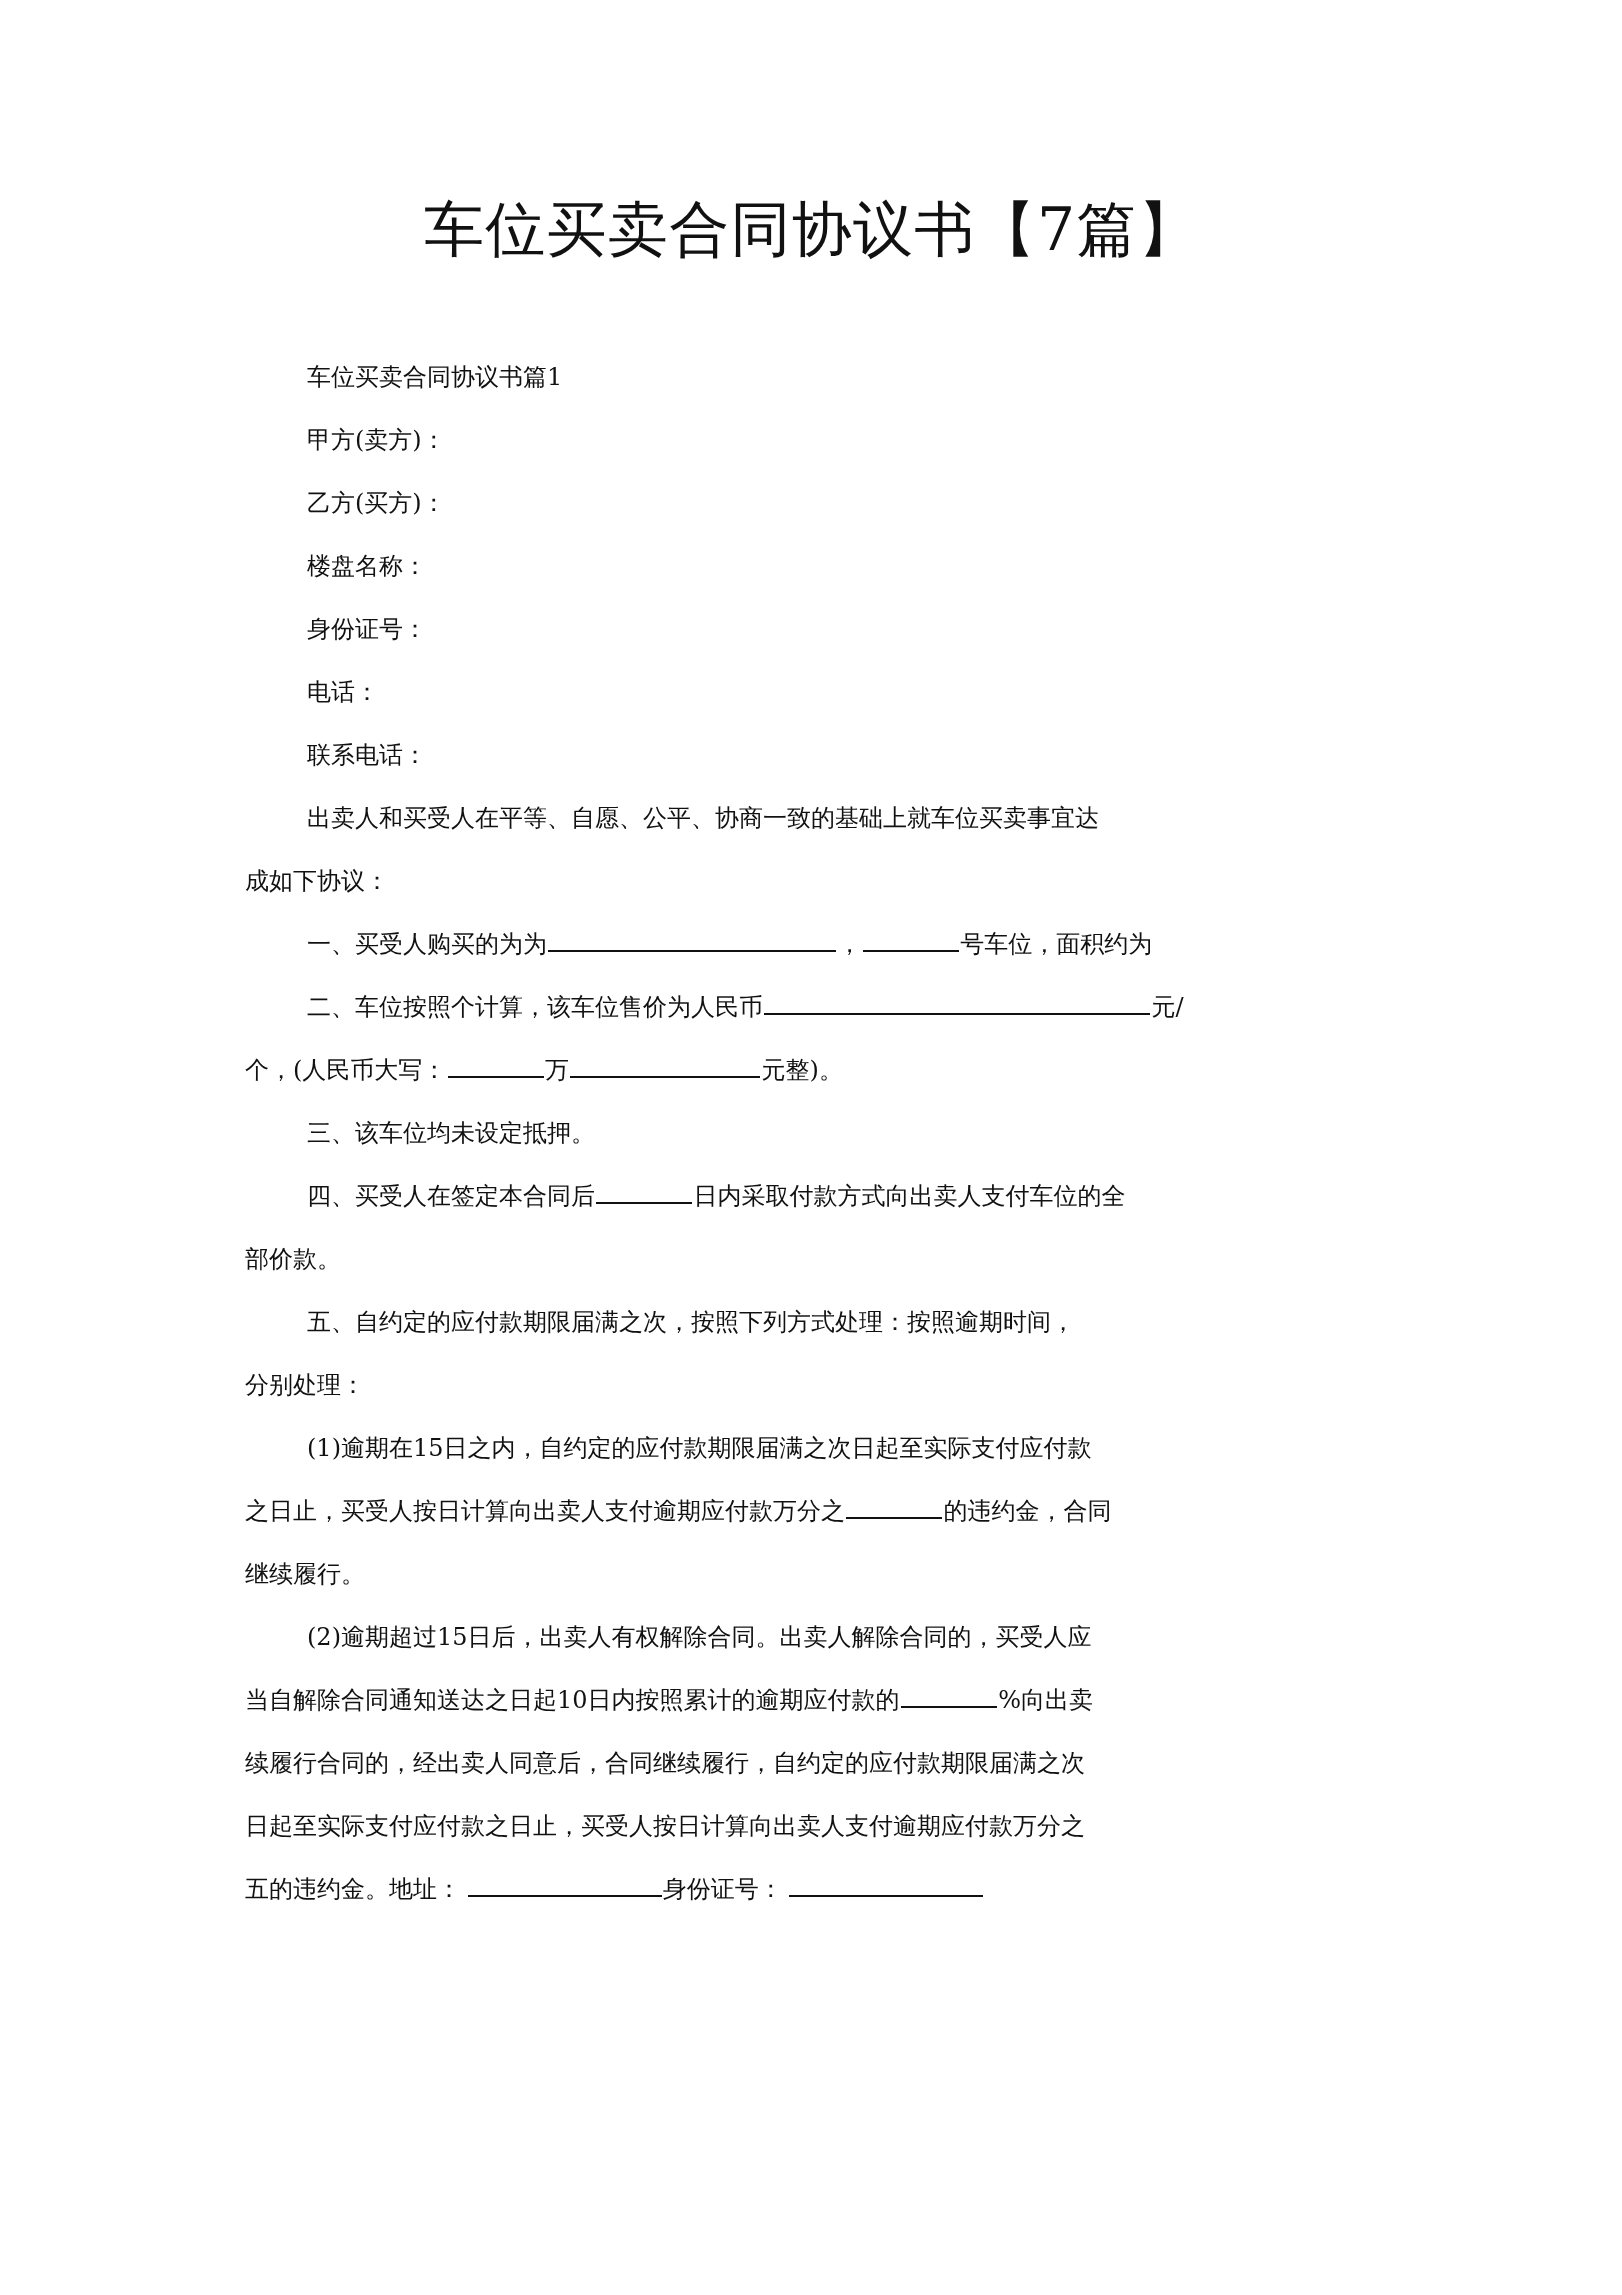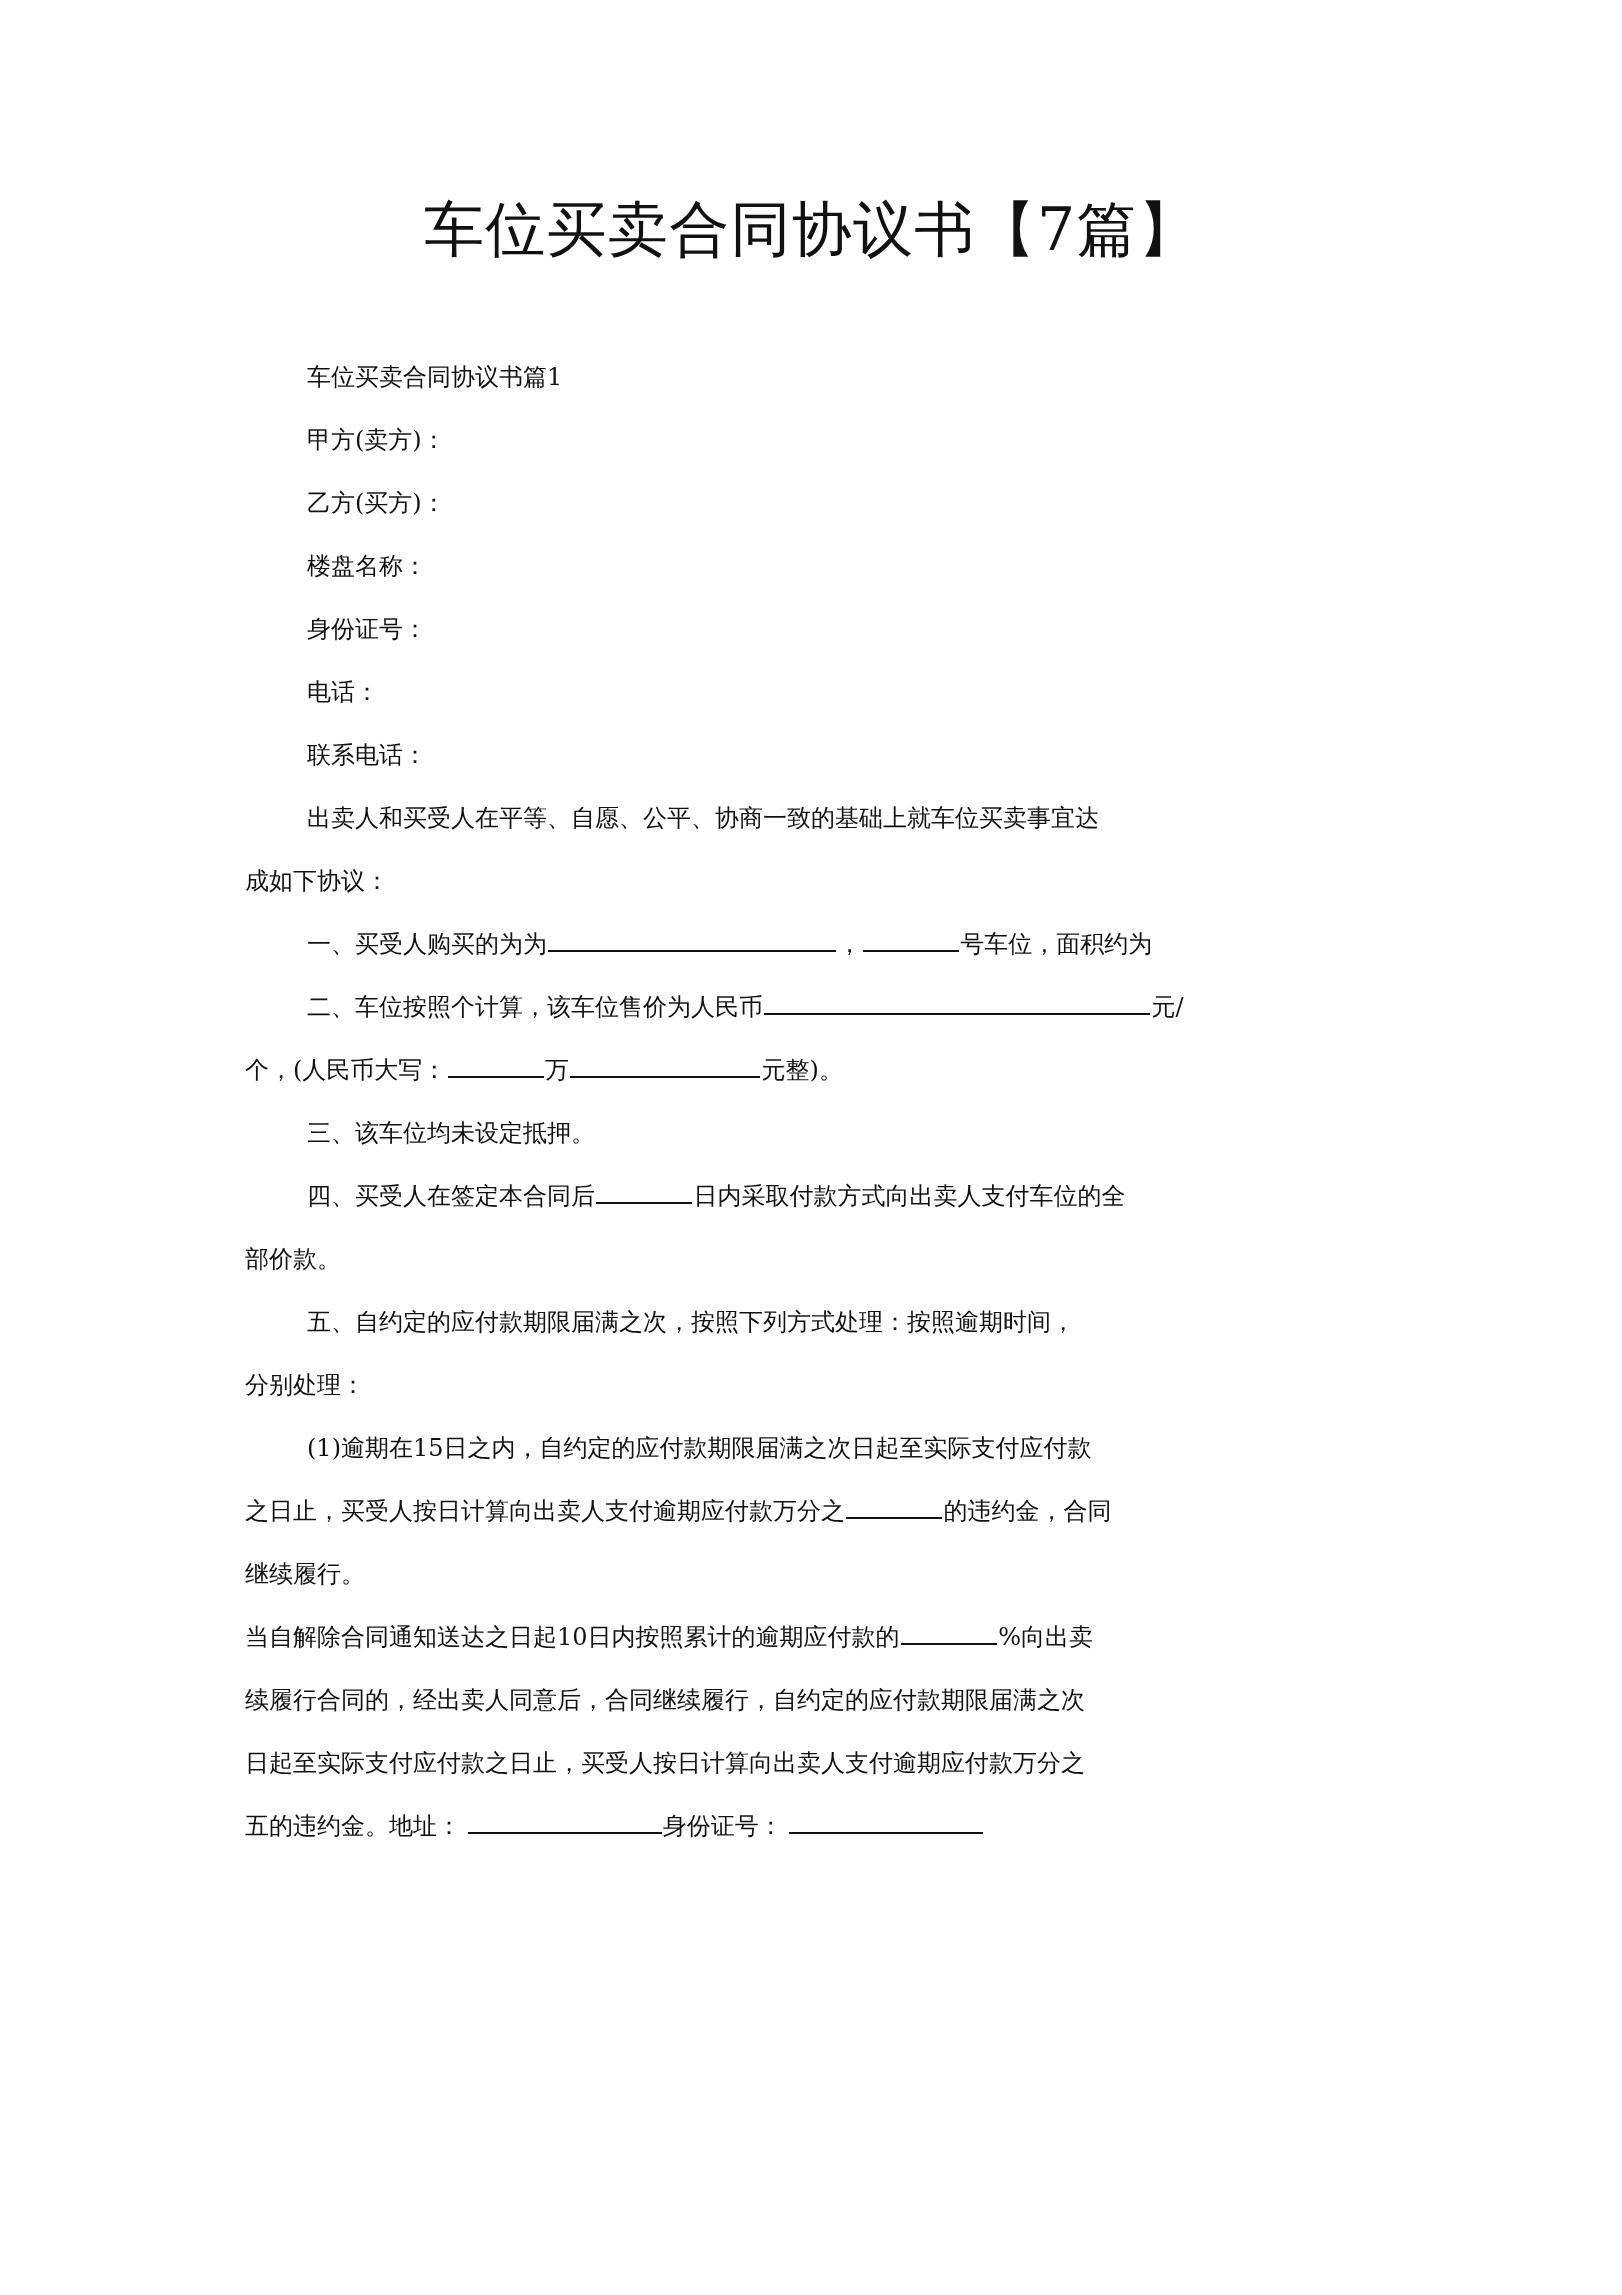--- a/index.html
+++ b/index.html
@@ -104,20 +104,21 @@
 
     <div class="line indent">五、自约定的应付款期限届满之次，按照下列方式处理：按照逾期时间，</div>
     <div class="line">分别处理：</div>
 
     <div class="line indent">(1)逾期在15日之内，自约定的应付款期限届满之次日起至实际支付应付款</div>
     <div class="line">
       <span>之日止，买受人按日计算向出卖人支付逾期应付款万分之</span><span class="blank" style="width:96px"></span><span>的违约金，合同</span>
     </div>
     <div class="line">继续履行。</div>
 
+    <div class="line indent">(2)逾期超过15日后，出卖人有权解除合同。出卖人解除合同的，买受人应</div>
     <div class="line">
       <span>当自解除合同通知送达之日起10日内按照累计的逾期应付款的</span><span class="blank" style="width:96px"></span><span>%向出卖</span>
     </div>
     <div class="line">续履行合同的，经出卖人同意后，合同继续履行，自约定的应付款期限届满之次</div>
     <div class="line">日起至实际支付应付款之日止，买受人按日计算向出卖人支付逾期应付款万分之</div>
     <div class="line">
       <span>五的违约金。地址：</span><span class="blank" style="width:194px; margin-left:6.5px"></span><span>身份证号：</span><span class="blank" style="width:194px; margin-left:6.5px"></span>
     </div>
 
   </div>

